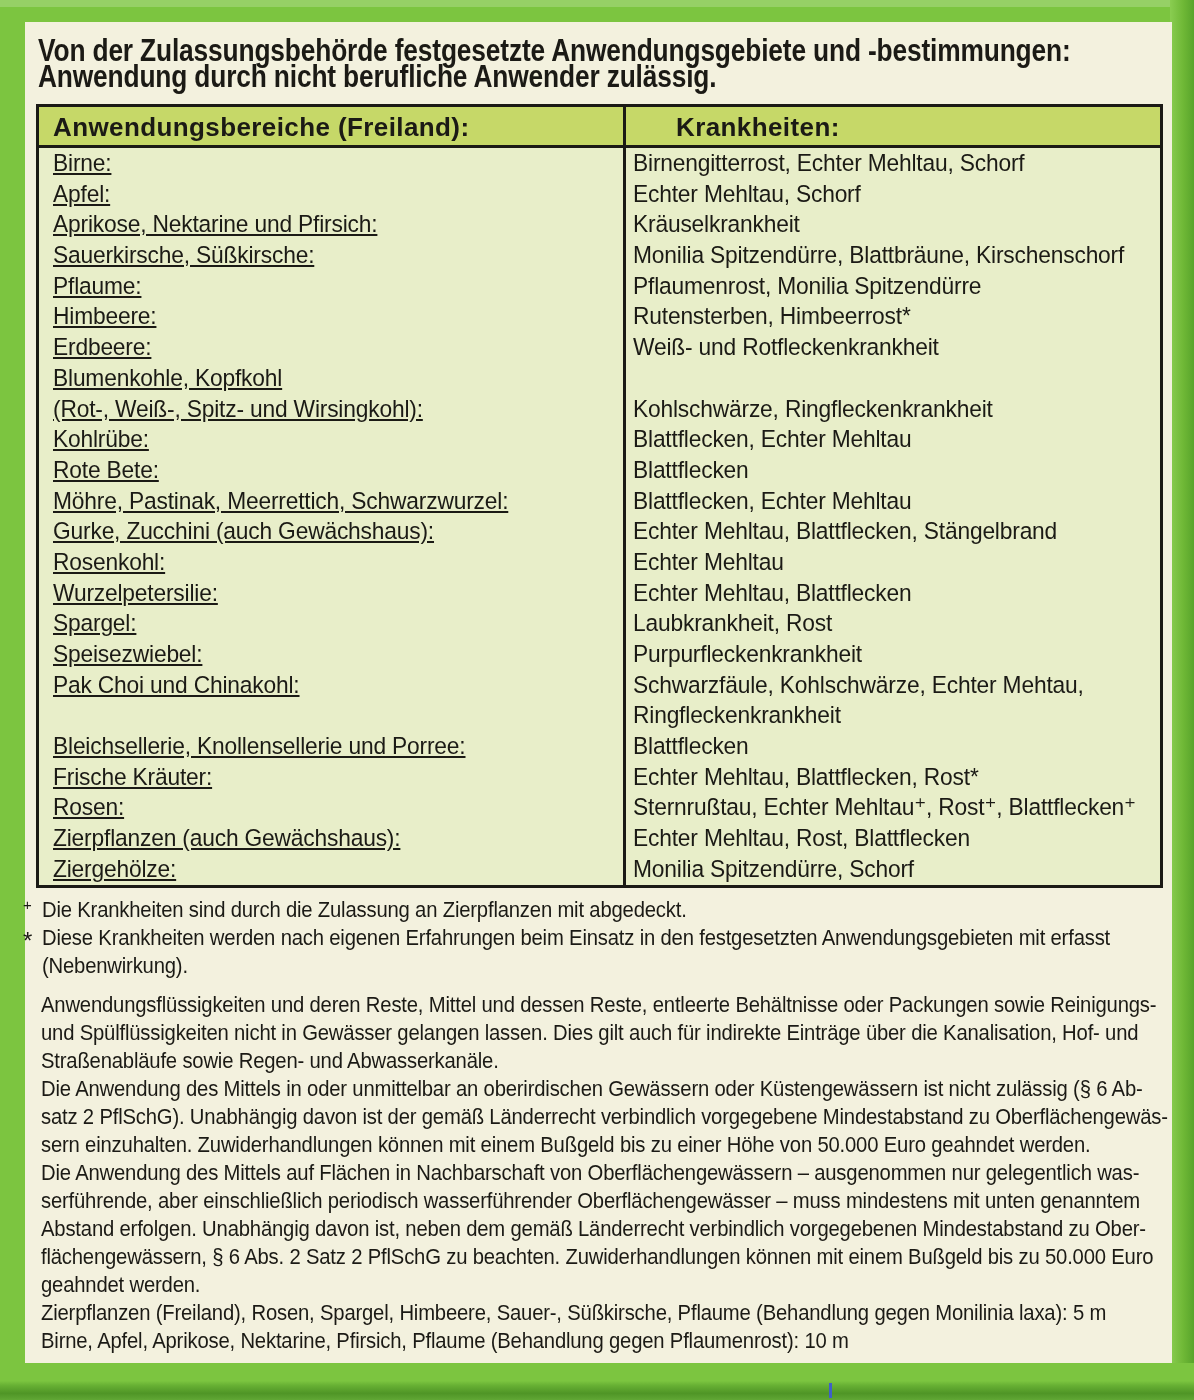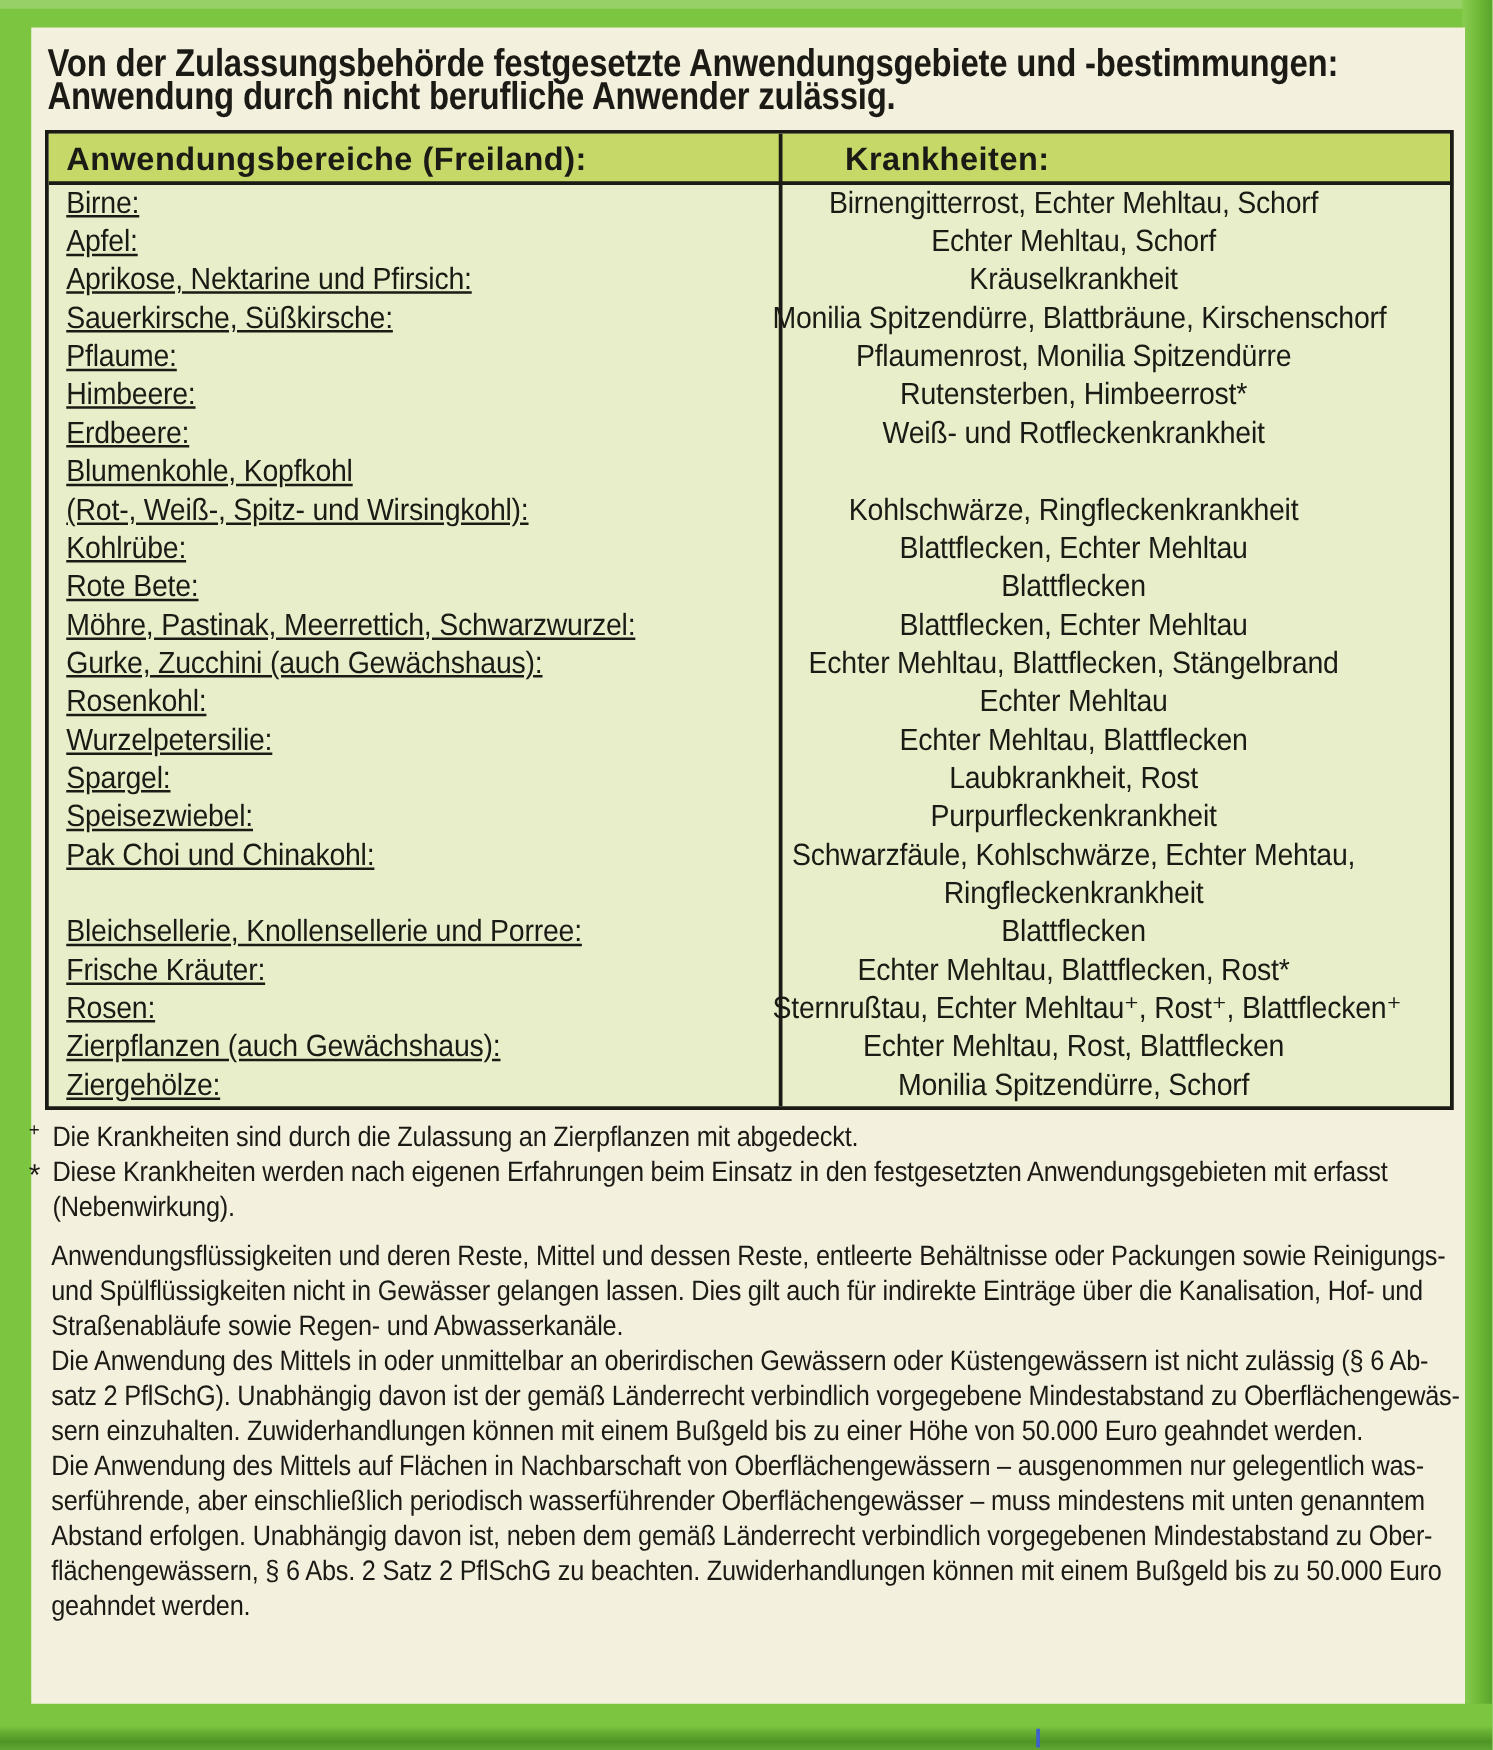--- a/index.html
+++ b/index.html
@@ -28,21 +28,21 @@
     border:3px solid var(--ink); background:var(--table_bg); }
   .thead-bg { position:absolute; left:0; top:0; width:100%; height:38px;
     background:var(--header_green); border-bottom:3px solid var(--ink); box-sizing:content-box; }
   .v-div { position:absolute; left:584px; top:0; bottom:0; width:3px; background:var(--ink); }
   .hcell { position:absolute; top:0; height:38px; line-height:40px; font-weight:bold;
     font-size:26px; letter-spacing:.4px; white-space:nowrap; }
   .hcell.hl { left:14px; }
   .hcell.hr { left:601px;margin-left:36px; }
   .tcol { position:absolute; top:41px; }
   .tcol.cleft { left:14px; width:570px;text-decoration:underline; }
-  .tcol.cright { left:579px; width:518px;text-align:center; }
+  .tcol.cright { left:594px; width:518px; }
   .tl { height:30.7px; line-height:30.7px; white-space:nowrap; font-size:24.5px;
     letter-spacing:-.2px; transform:scaleX(.93); transform-origin:0 50%; }
 
   .footnotes { position:absolute; left:-2px; top:874px; width:1145px; }
   .fn { position:relative; padding-left:19px; }
   .fn .marker { position:absolute; left:0; }
   .fn-plus .marker { font-size:15px; top:0; }
   .fn-star .marker { font-size:24px; top:3px; }
   .pln { height:28px; line-height:28px; white-space:nowrap; font-size:22.5px;
     letter-spacing:-.2px; transform:scaleX(.9); transform-origin:0 50%; }
@@ -149,16 +149,20 @@
         <div class="pln">satz 2 PflSchG). Unabhängig davon ist der gemäß Länderrecht verbindlich vorgegebene Mindestabstand zu Oberflächengewäs-</div>
         <div class="pln">sern einzuhalten. Zuwiderhandlungen können mit einem Bußgeld bis zu einer Höhe von 50.000 Euro geahndet werden.</div>
       </div>
       <div>
         <div class="pln">Die Anwendung des Mittels auf Flächen in Nachbarschaft von Oberflächengewässern – ausgenommen nur gelegentlich was-</div>
         <div class="pln">serführende, aber einschließlich periodisch wasserführender Oberflächengewässer – muss mindestens mit unten genanntem</div>
         <div class="pln">Abstand erfolgen. Unabhängig davon ist, neben dem gemäß Länderrecht verbindlich vorgegebenen Mindestabstand zu Ober-</div>
         <div class="pln">flächengewässern, § 6 Abs. 2 Satz 2 PflSchG zu beachten. Zuwiderhandlungen können mit einem Bußgeld bis zu 50.000 Euro</div>
         <div class="pln">geahndet werden.</div>
       </div>
+      <div>
+        <div class="pln">Zierpflanzen (Freiland), Rosen, Spargel, Himbeere, Sauer-, Süßkirsche, Pflaume (Behandlung gegen Monilinia laxa): 5 m</div>
+        <div class="pln">Birne, Apfel, Aprikose, Nektarine, Pfirsich, Pflaume (Behandlung gegen Pflaumenrost): 10 m</div>
+      </div>
     </div>
 
   </div>
 </div>
 
 </body></html>

